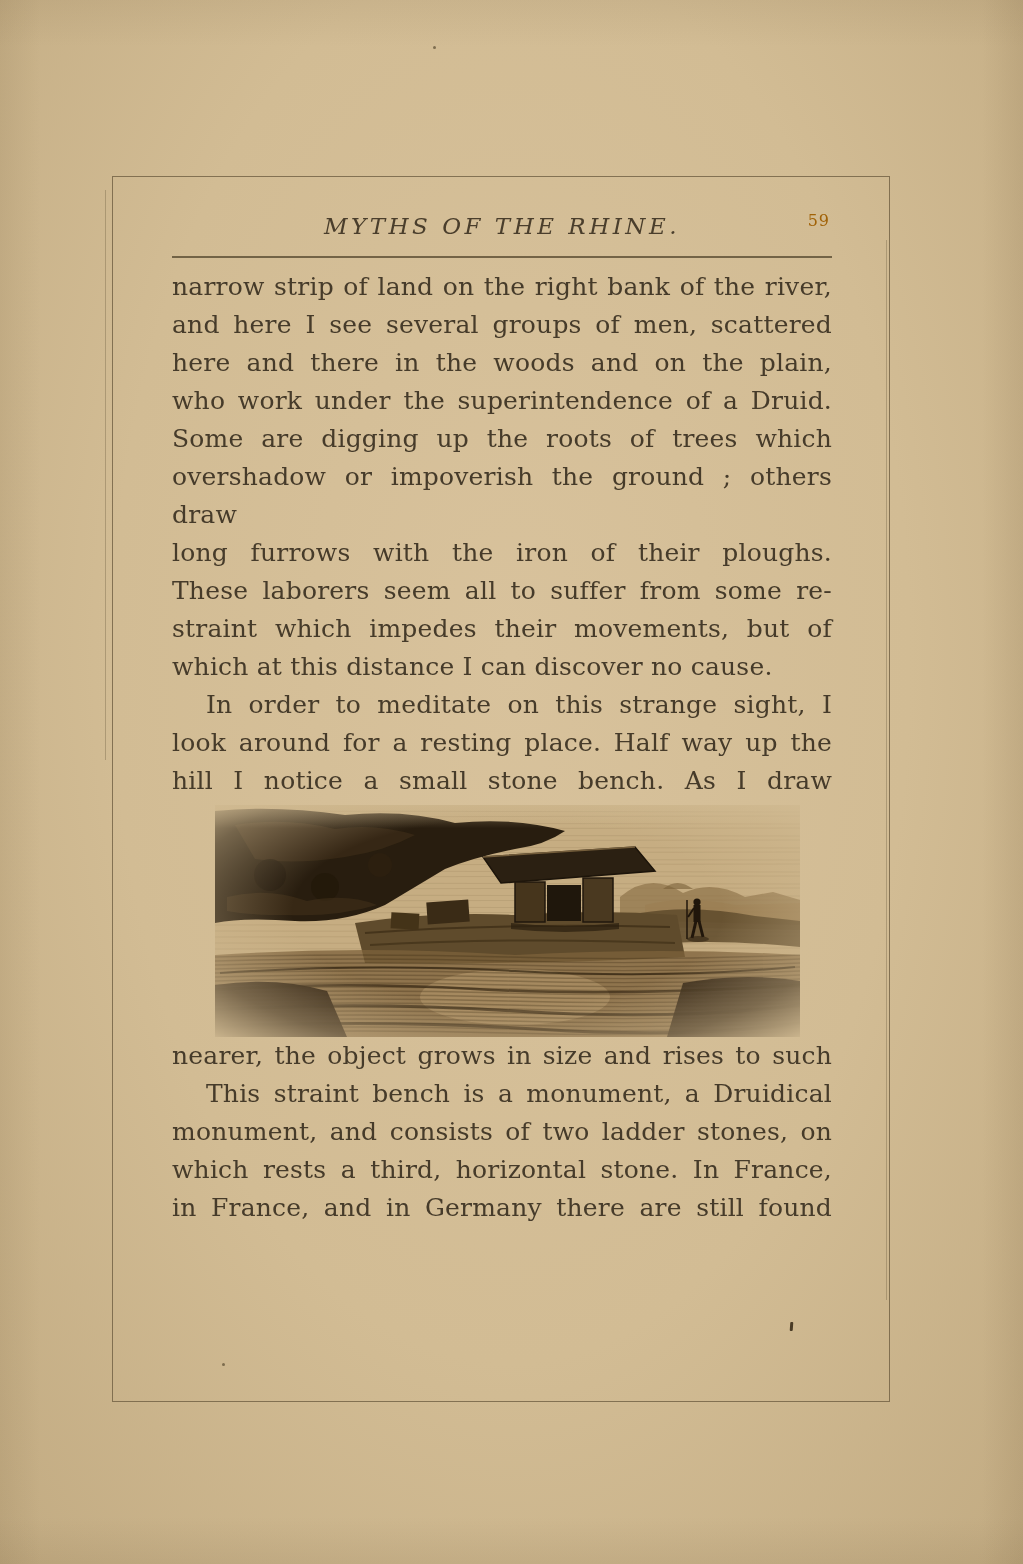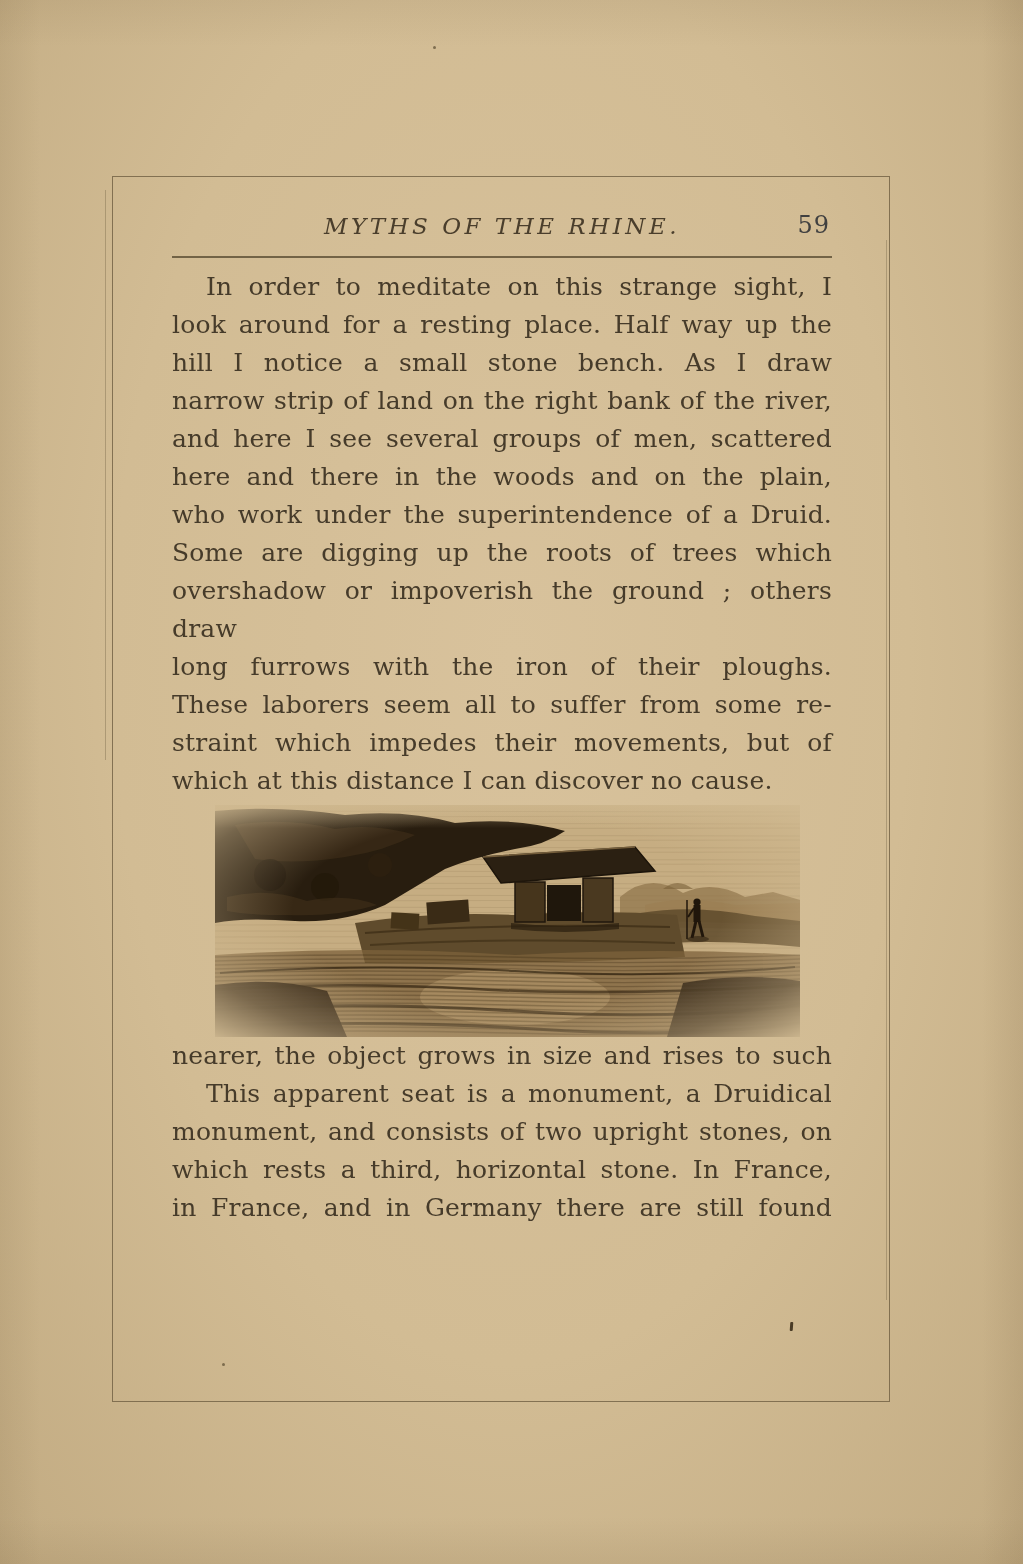--- a/index.html
+++ b/index.html
@@ -15,21 +15,21 @@
                linear-gradient(180deg, rgba(120,98,64,.10) 0%, rgba(0,0,0,0) 3%, rgba(0,0,0,0) 97%, rgba(120,98,64,.12) 100%);}
   .frame{position:absolute;left:112px;top:176px;width:776px;height:1224px;
     border:1px solid rgba(104,88,60,.75);}
   .edge-line{position:absolute;width:1px;background:rgba(104,88,60,.35);}
   .edge-line.left{left:105px;top:190px;height:570px;}
   .edge-line.right{left:886px;top:240px;height:1060px;}
   .content{position:absolute;left:172px;top:0;width:660px;height:1096px;}
 
   .header{position:absolute;top:213px;left:0;width:100%;text-align:center;}
   .header .title{font-style:italic;font-size:23px;letter-spacing:3.5px;color:#4a3e2c;}
-  .header .pagenum{position:absolute;right:2px;top:-2px;font-size:24px;letter-spacing:1px;color:#404040;font-style:normal;}
+  .header .pagenum{position:absolute;right:2px;top:-2px;font-size:16px;letter-spacing:1px;color:#a16207;font-style:normal;}
   .header-rule{position:absolute;top:256px;left:0;width:100%;height:2px;background:rgba(90,76,50,.8);}
 
   .text-block{position:absolute;left:0;width:660px;font-size:25px;line-height:38px;letter-spacing:.2px;}
   #text-top{top:268px;}
   #text-bottom{top:1037px;}
   .line{width:100%;white-space:nowrap;}
   .line.just{text-align:justify;text-align-last:justify;white-space:normal;}
   .line.indent{text-indent:34px;}
 
   .illustration{position:absolute;left:43px;top:805px;width:585px;height:232px;
@@ -59,36 +59,36 @@
 
 <div class="content">
 
   <div class="header">
     <span class="title">MYTHS OF THE RHINE.</span>
     <span class="pagenum">59</span>
   </div>
   <div class="header-rule"></div>
 
   <div id="text-top" class="text-block">
-      <div class="paragraph">
-        <div class="line indent just">In order to meditate on this strange sight, I</div>
-        <div class="line just">look around for a resting place.  Half way up the</div>
-        <div class="line just">hill I notice a small stone bench.  As I draw</div>
-      </div>
       <div class="paragraph">
         <div class="line just">narrow strip of land on the right bank of the river,</div>
         <div class="line just">and here I see several groups of men, scattered</div>
         <div class="line just">here and there in the woods and on the plain,</div>
         <div class="line just">who work under the superintendence of a Druid.</div>
         <div class="line just">Some are digging up the roots of trees which</div>
         <div class="line just">overshadow or impoverish the ground ; others draw</div>
         <div class="line just">long furrows with the iron of their ploughs.</div>
         <div class="line just">These laborers seem all to suffer from some re-</div>
         <div class="line just">straint which impedes their movements, but of</div>
         <div class="line">which at this distance I can discover no cause.</div>
+      </div>
+      <div class="paragraph">
+        <div class="line indent just">In order to meditate on this strange sight, I</div>
+        <div class="line just">look around for a resting place.  Half way up the</div>
+        <div class="line just">hill I notice a small stone bench.  As I draw</div>
       </div>
     </div>
 
   <figure class="illustration" style="margin:0;" aria-label="Engraving of a Druidical dolmen monument on a hillside with a small standing figure">
     <svg id="engraving" width="585" height="232" viewBox="0 0 585 232">
 
       <rect x="0" y="0" width="585" height="232" fill="#c6ad82"></rect>
       <g id="sky-hatch">
           <line x1="0" x2="585" y1="6" y2="7" stroke="#5a4526" stroke-opacity="0.10" stroke-width="1"></line>
           <line x1="0" x2="585" y1="12" y2="11" stroke="#5a4526" stroke-opacity="0.10" stroke-width="1"></line>
@@ -195,21 +195,21 @@
       </g>
     </svg>
     <div class="illu-vignette"></div>
   </figure>
 
   <div id="text-bottom" class="text-block">
       <div class="paragraph">
         <div class="line just">nearer, the object grows in size and rises to such</div>
       </div>
       <div class="paragraph">
-        <div class="line indent just">This apparent seat is a monument, a Druidical</div>
-        <div class="line just">monument, and consists of two upright stones, on</div>
+        <div class="line indent just">This straint bench is a monument, a Druidical</div>
+        <div class="line just">monument, and consists of two ladder stones, on</div>
         <div class="line just">which rests a third, horizontal stone.  In France,</div>
         <div class="line just">in France, and in Germany there are still found</div>
       </div>
     </div>
 
   <div class="ink-speck"></div>
 </div>
 
 </body></html>

